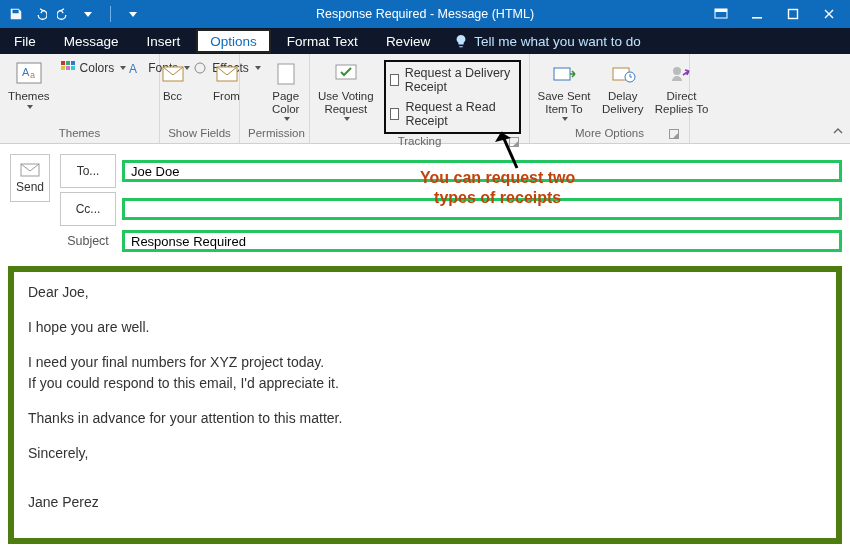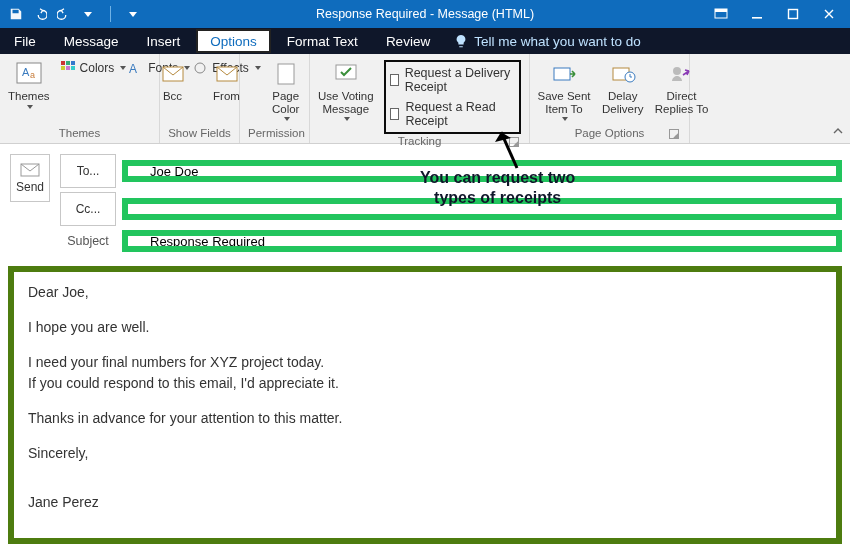--- a/index.html
+++ b/index.html
@@ -38,30 +38,30 @@
   .collapse { position: absolute; right: 6px; bottom: 6px; font-size: 11px; color: #666; cursor: pointer; }
 
   
   .addr { padding: 10px 8px 4px; display: flex; gap: 8px; }
   .sendcol { width: 44px; display: flex; flex-direction: column; align-items: center; gap: 2px; }
   .sendbox { border: 1px solid #c7c7c7; width: 40px; height: 48px; display: flex; flex-direction: column; align-items: center; justify-content: center; gap: 2px; cursor: pointer; }
   .fieldcol { flex: 1; display: flex; flex-direction: column; gap: 4px; }
   .frow { display: flex; align-items: center; gap: 6px; }
   .fbtn { width: 56px; height: 34px; border: 1px solid #c7c7c7; background: #fff; font-size: 12px; display: flex; align-items: center; justify-content: center; cursor: pointer; }
   .flabel { width: 56px; font-size: 12.5px; color: #555; display: flex; align-items: center; justify-content: center; }
-  .finput { flex: 1; height: 22px; border: 6px solid #22c55e; padding: 0 22px; font-size: 13px; }
+  .finput { flex: 1; height: 22px; border: 3px solid #22c55e; padding: 0 6px; font-size: 13px; }
 
   
   .mailbody { margin: 10px 8px 8px; border: 6px solid #4d7c0f; height: 278px; padding: 10px 14px; font-size: 14px; line-height: 1.5; overflow: hidden; }
   .mailbody p { margin: 0 0 14px; }
   .mailbody .sig { margin-top: 28px; }
   .redsquig { text-decoration: underline wavy #e03030; }
 
   
-  .annot { position: absolute; left: 420px; top: 168px; font-size: 16px; font-weight: 700; color: #0f172a; text-align: center; line-height: 1.25; pointer-events: none; }
+  .annot { position: absolute; left: 420px; top: 168px; font-size: 16px; font-weight: 700; color: #c2410c; text-align: center; line-height: 1.25; pointer-events: none; }
   .arrow { position: absolute; left: 495px; top: 122px; pointer-events: none; }
 
   svg { display: block; }
 </style>
 </head>
 <body>
 
 <div class="titlebar">
   <div class="qat">
     <span class="qicon">
@@ -227,21 +227,21 @@
   <div class="group" style="width:220px">
     <div class="g-body">
       <div class="big-btn" style="width:56px">
         <span class="ic">
             <svg width="28" height="24" viewBox="0 0 28 24">
               <rect x="4" y="3" width="20" height="14" fill="#fff" stroke="#999"></rect>
               <path d="M9 10l3 3 7-7" fill="none" stroke="#3a8f3a" stroke-width="2"></path>
             </svg>
           </span>
         <span style="white-space:pre">Use Voting
-Message</span>
+Request</span>
         <span class="tri"></span>
       </div>
       <div class="track-opts">
         <label class="cbrow">
           <span class="cbox"></span>
           <span>Request a Delivery Receipt</span>
         </label>
         <label class="cbrow">
           <span class="cbox"></span>
           <span>Request a Read Receipt</span>
@@ -280,21 +280,21 @@
             <svg width="26" height="22" viewBox="0 0 26 22">
               <circle cx="8" cy="8" r="4" fill="#bbb"></circle>
               <path d="M3 18c0-3 3-5 5-5s5 2 5 5" fill="#bbb"></path>
               <path d="M14 12l6-4m0 0l-2 4m2-4l-4-1" stroke="#8a3ab5" fill="none" stroke-width="1.6"></path>
             </svg>
           </span>
         <span style="white-space:pre">Direct
 Replies To</span>
       </div>
     </div>
-    <div class="group-label"><span>Page Options</span><span class="dl"></span></div>
+    <div class="group-label"><span>More Options</span><span class="dl"></span></div>
   </div>
 
   <span class="collapse">
     <svg width="12" height="12" viewBox="0 0 12 12">
         <path d="M2 8l4-4 4 4" fill="none" stroke="#666" stroke-width="1.4"></path>
       </svg>
   </span>
 </div>
 
 <div class="addr">

